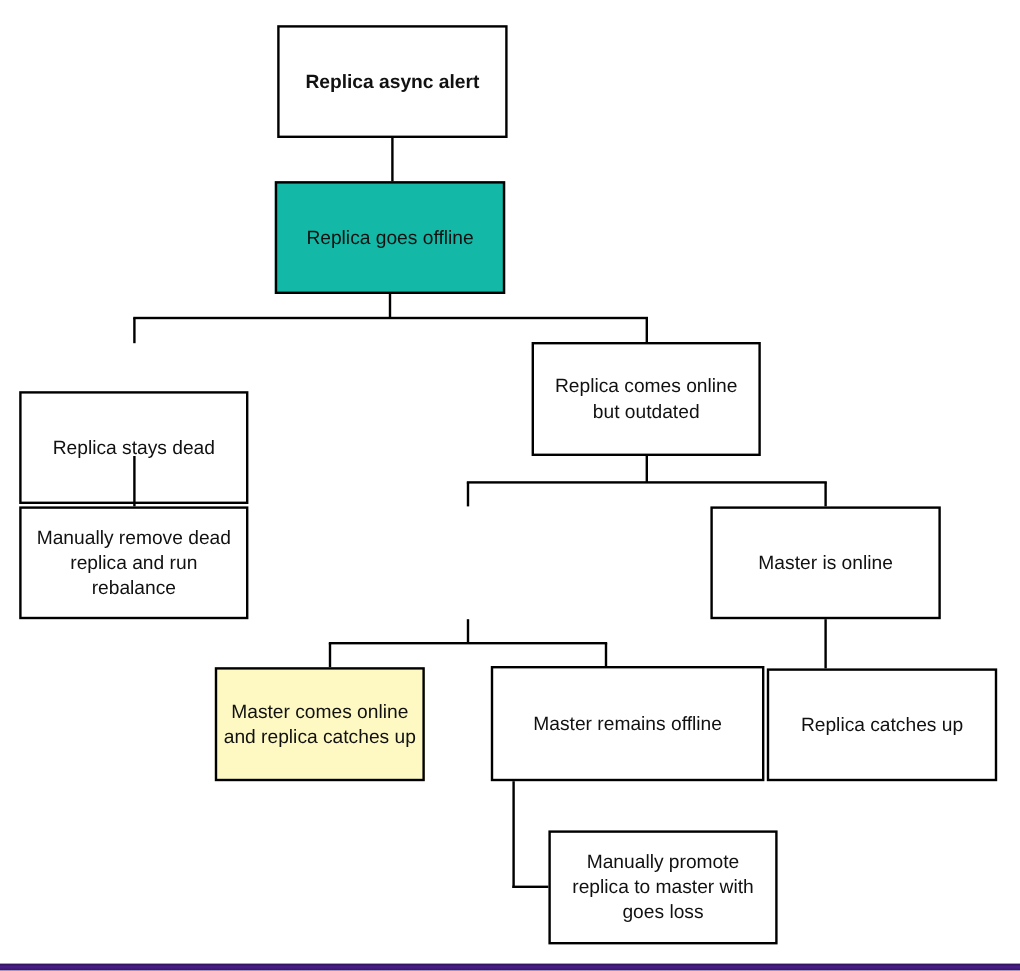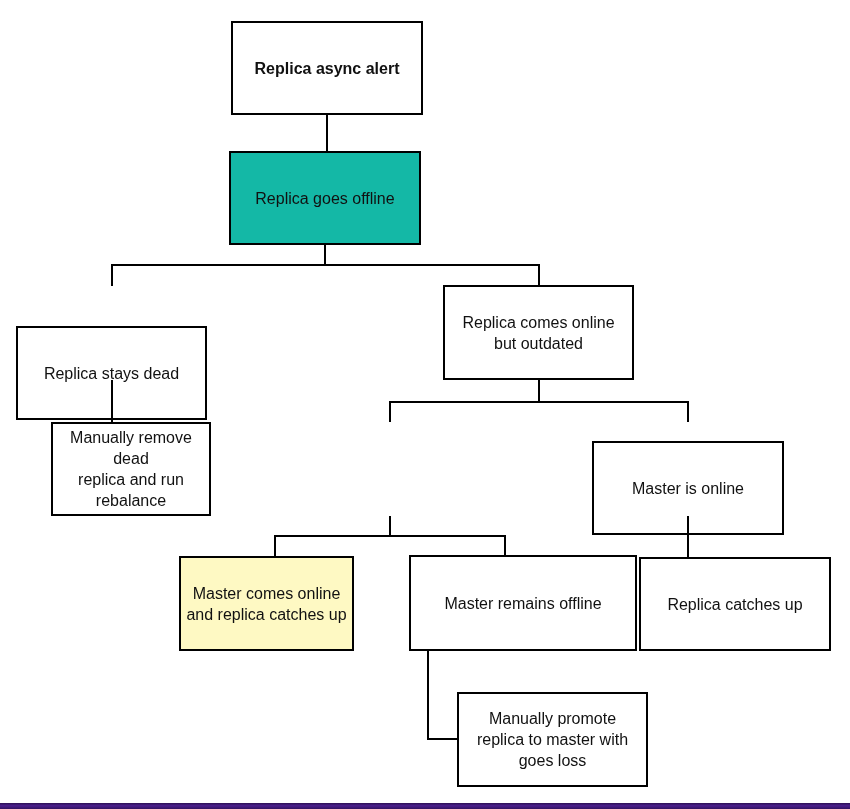--- a/index.html
+++ b/index.html
@@ -57,26 +57,26 @@
     <div class="node" style="left: 229px; top: 151px; width: 192px; height: 94px; border-color: rgb(0, 0, 0); background: #14b8a6;">
       <span class="node-label" style="color: rgb(17, 17, 17);">Replica goes offline</span>
     </div>
     <div class="node" style="left: 16px; top: 286px; width: 191px; height: 94px; border-color: rgb(0, 0, 0); background: rgb(255, 255, 255); margin-top: 40px;">
       <span class="node-label" style="color: rgb(17, 17, 17);">Replica stays dead</span>
     </div>
     <div class="node" style="left: 443px; top: 285px; width: 191px; height: 95px; border-color: rgb(0, 0, 0); background: rgb(255, 255, 255);">
       <span class="node-label" style="color: rgb(17, 17, 17);">Replica comes online
 but outdated</span>
     </div>
-    <div class="node" style="left: 16px; top: 422px; width: 160px; height: 94px; border-color: rgb(0, 0, 0); background: rgb(255, 255, 255); margin-left: 35px;">
+    <div class="node" style="left: 16px; top: 422px; width: 191px; height: 94px; border-color: rgb(0, 0, 0); background: rgb(255, 255, 255);">
       <span class="node-label" style="color: rgb(17, 17, 17);">Manually remove dead
 replica and run
 rebalance</span>
     </div>
-    <div class="node" style="left: 592px; top: 422px; width: 192px; height: 94px; border-color: rgb(0, 0, 0); background: rgb(255, 255, 255); margin-top: 19px;">
+    <div class="node" style="left: 592px; top: 422px; width: 192px; height: 94px; border-color: rgb(0, 0, 0); background: rgb(255, 255, 255);">
       <span class="node-label" style="color: rgb(17, 17, 17);">Master is online</span>
     </div>
     <div class="node" style="left: 179px; top: 556px; width: 175px; height: 95px; border-color: rgb(0, 0, 0); background: #fef9c3;">
       <span class="node-label" style="color: rgb(17, 17, 17);">Master comes online
 and replica catches up</span>
     </div>
     <div class="node" style="left: 409px; top: 555px; width: 228px; height: 96px; border-color: rgb(0, 0, 0); background: rgb(255, 255, 255);">
       <span class="node-label" style="color: rgb(17, 17, 17);">Master remains offline</span>
     </div>
     <div class="node" style="left: 639px; top: 557px; width: 192px; height: 94px; border-color: rgb(0, 0, 0); background: rgb(255, 255, 255);">

